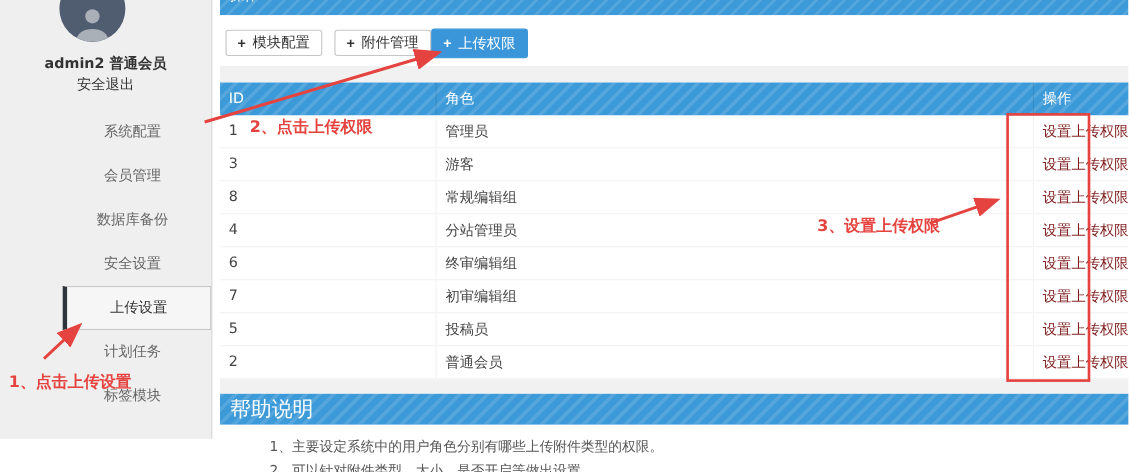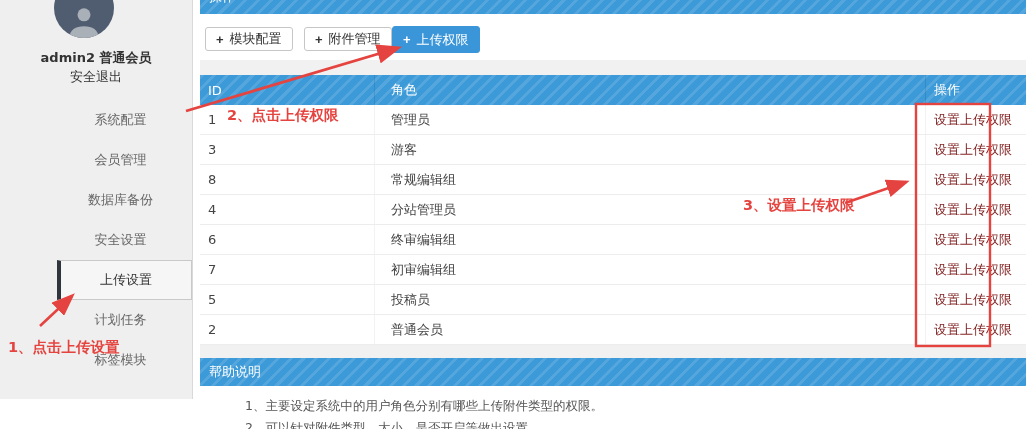--- a/index.html
+++ b/index.html
@@ -68,28 +68,28 @@
   
   .table-panel { position:absolute; left:200px; top:75px; width:826px; background:#fff; }
   .t-head { display:flex; height:30px; align-items:center; font-size:13px; }
   .t-head .cell { border-right:1px solid rgba(0,0,0,0.10); }
   .t-head .cell:last-child { border-right:none; }
   .t-row {
     display:flex; height:30px; align-items:center; background:#fff;
     border-bottom:1px solid #ededed; font-size:13px; color:#444;
   }
   .cell { height:100%; display:flex; align-items:center; padding-left:8px; }
-  .col-id { width:175px; }
-  .col-role { width:543px;margin-left:8px; }
+  .col-id { width:197px; }
+  .col-role { width:543px; }
   .col-op { flex:1; }
   .t-row .col-id, .t-row .col-role { border-right:1px solid #f2f2f2; }
   .op-link { color:#7f1d1d; cursor:pointer; }
   
   .help-panel { position:absolute; left:200px; top:358px; width:826px; bottom:0; background:#fff; }
-  .help-panel .panel-head { height:28px; line-height:28px; padding-left:9px; font-size:13px; }
+  .help-panel .panel-head { height:28px; line-height:28px; padding-left:9px; font-size:19px; }
   .help-body { padding:9px 0 0 9px; }
   .help-line { font-size:12.5px; color:#555; line-height:22px;margin-left:36px; }
   
   .anno-overlay { position:absolute; left:0; top:0; width:1026px; height:429px; pointer-events:none; }
   .anno-text {
     position:absolute; font-size:14.5px; font-weight:bold; white-space:nowrap;
     pointer-events:none;
   }
 </style>
 </head>

